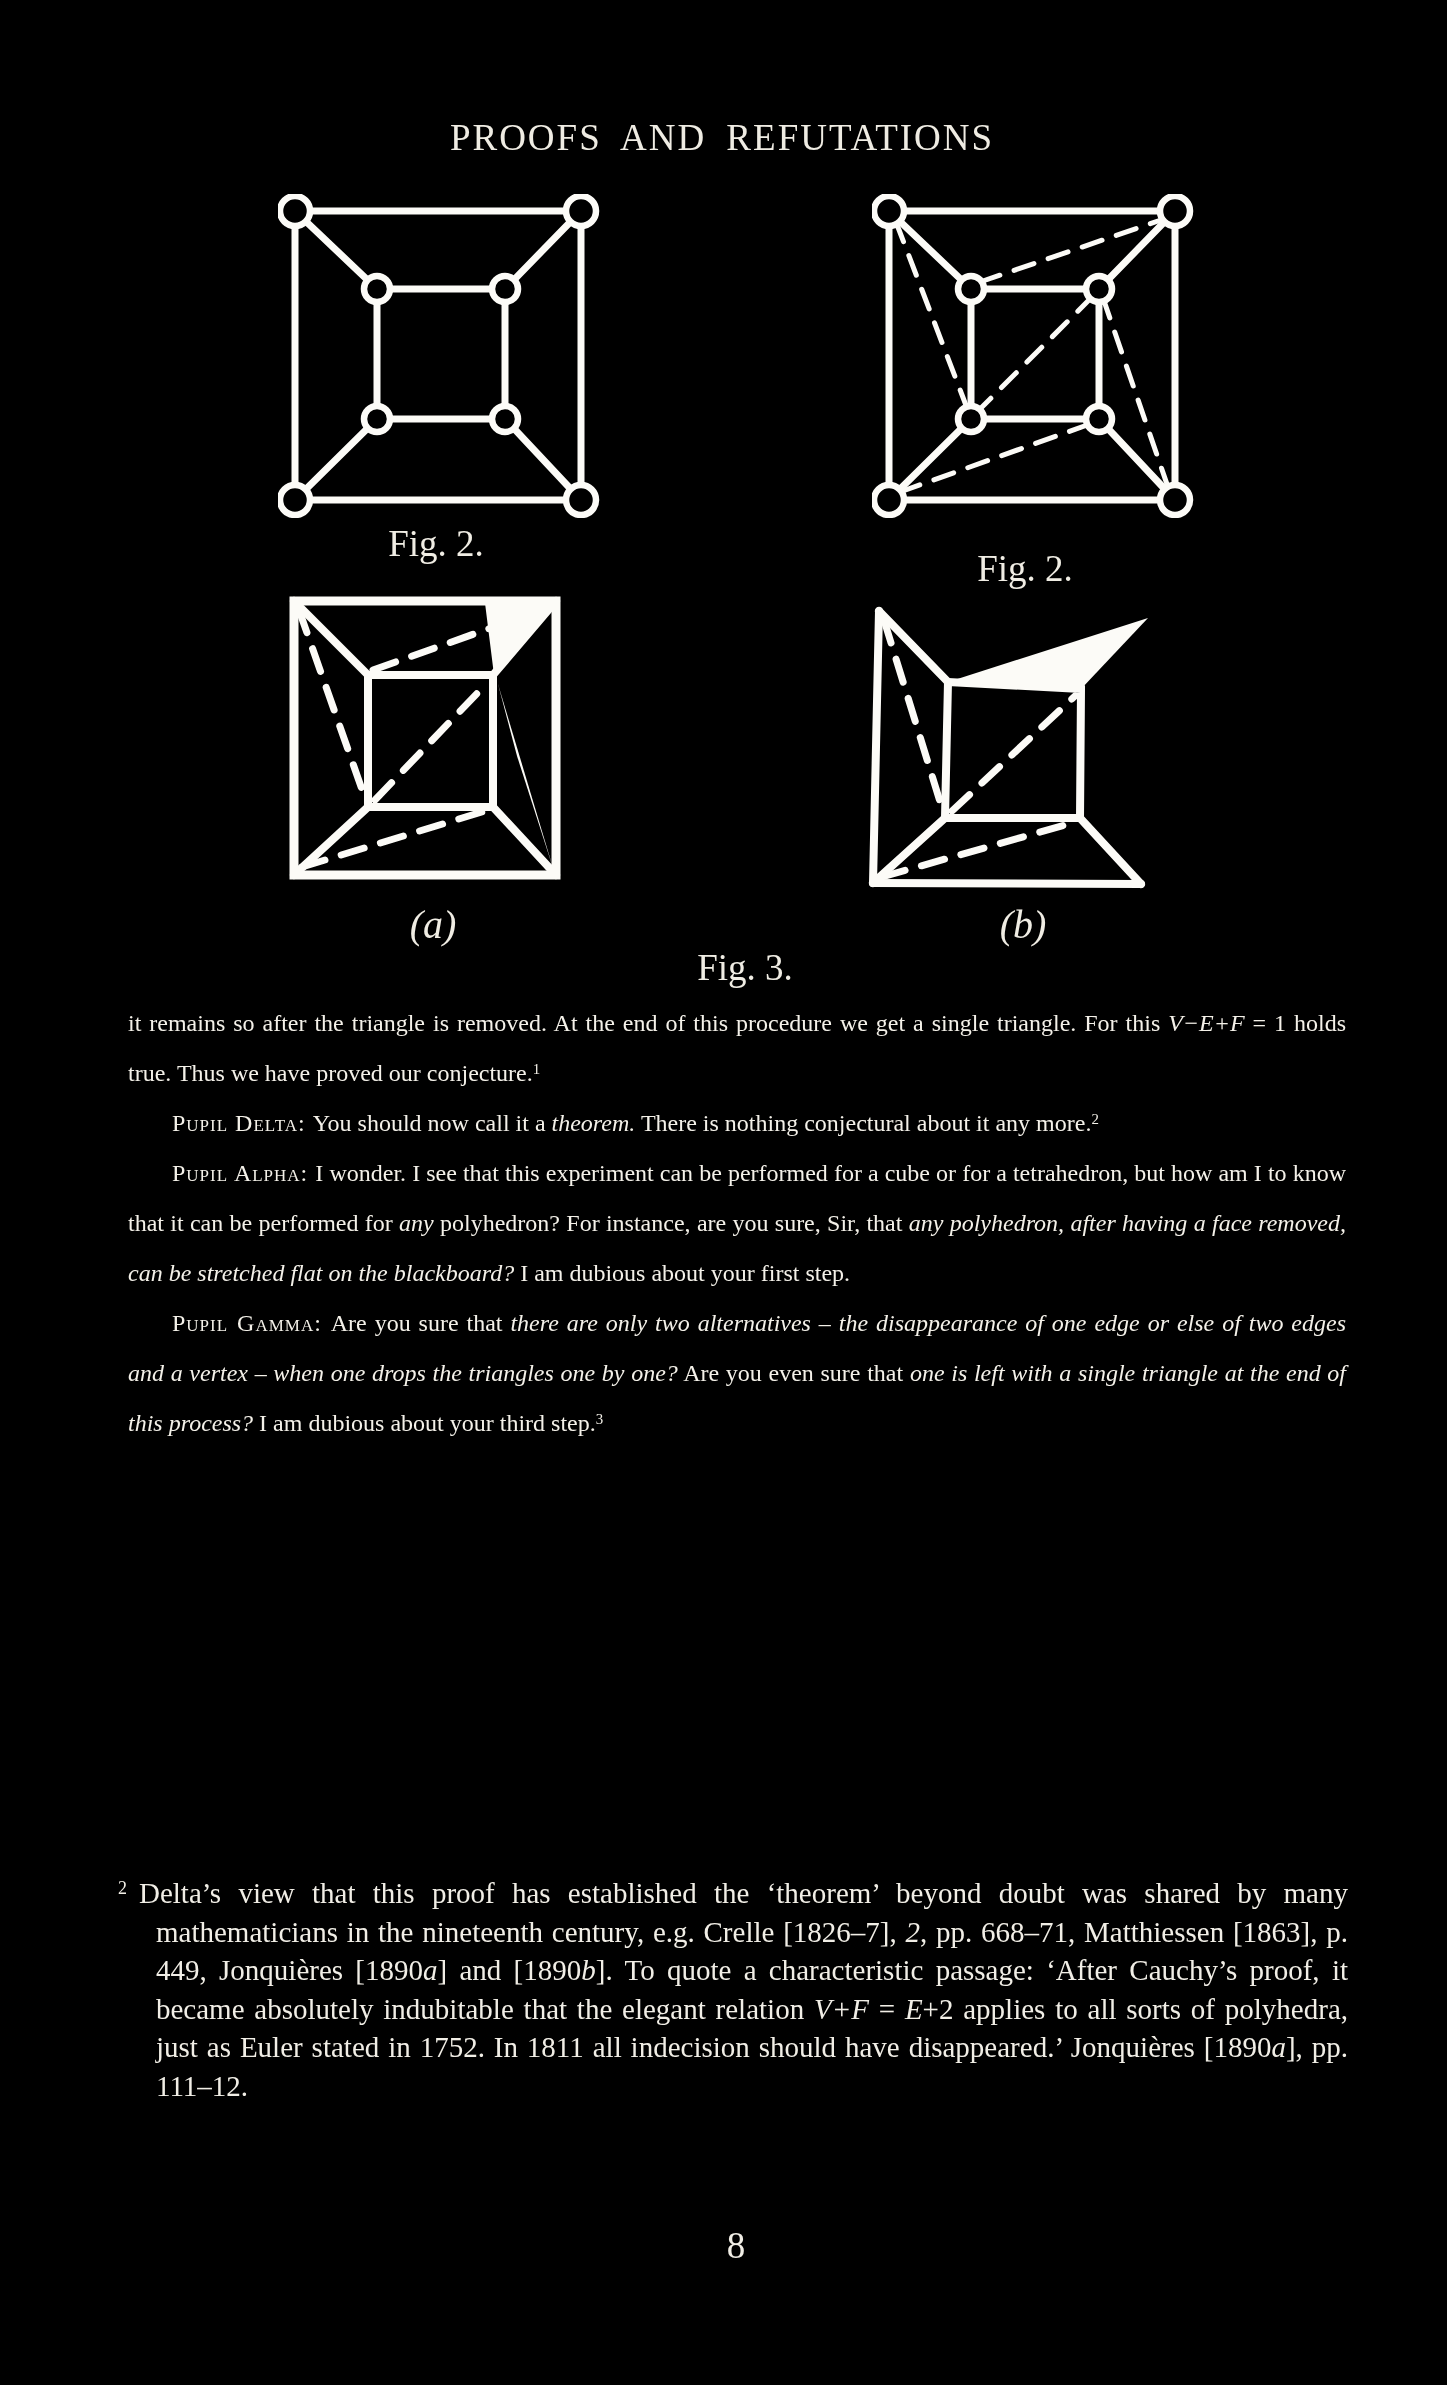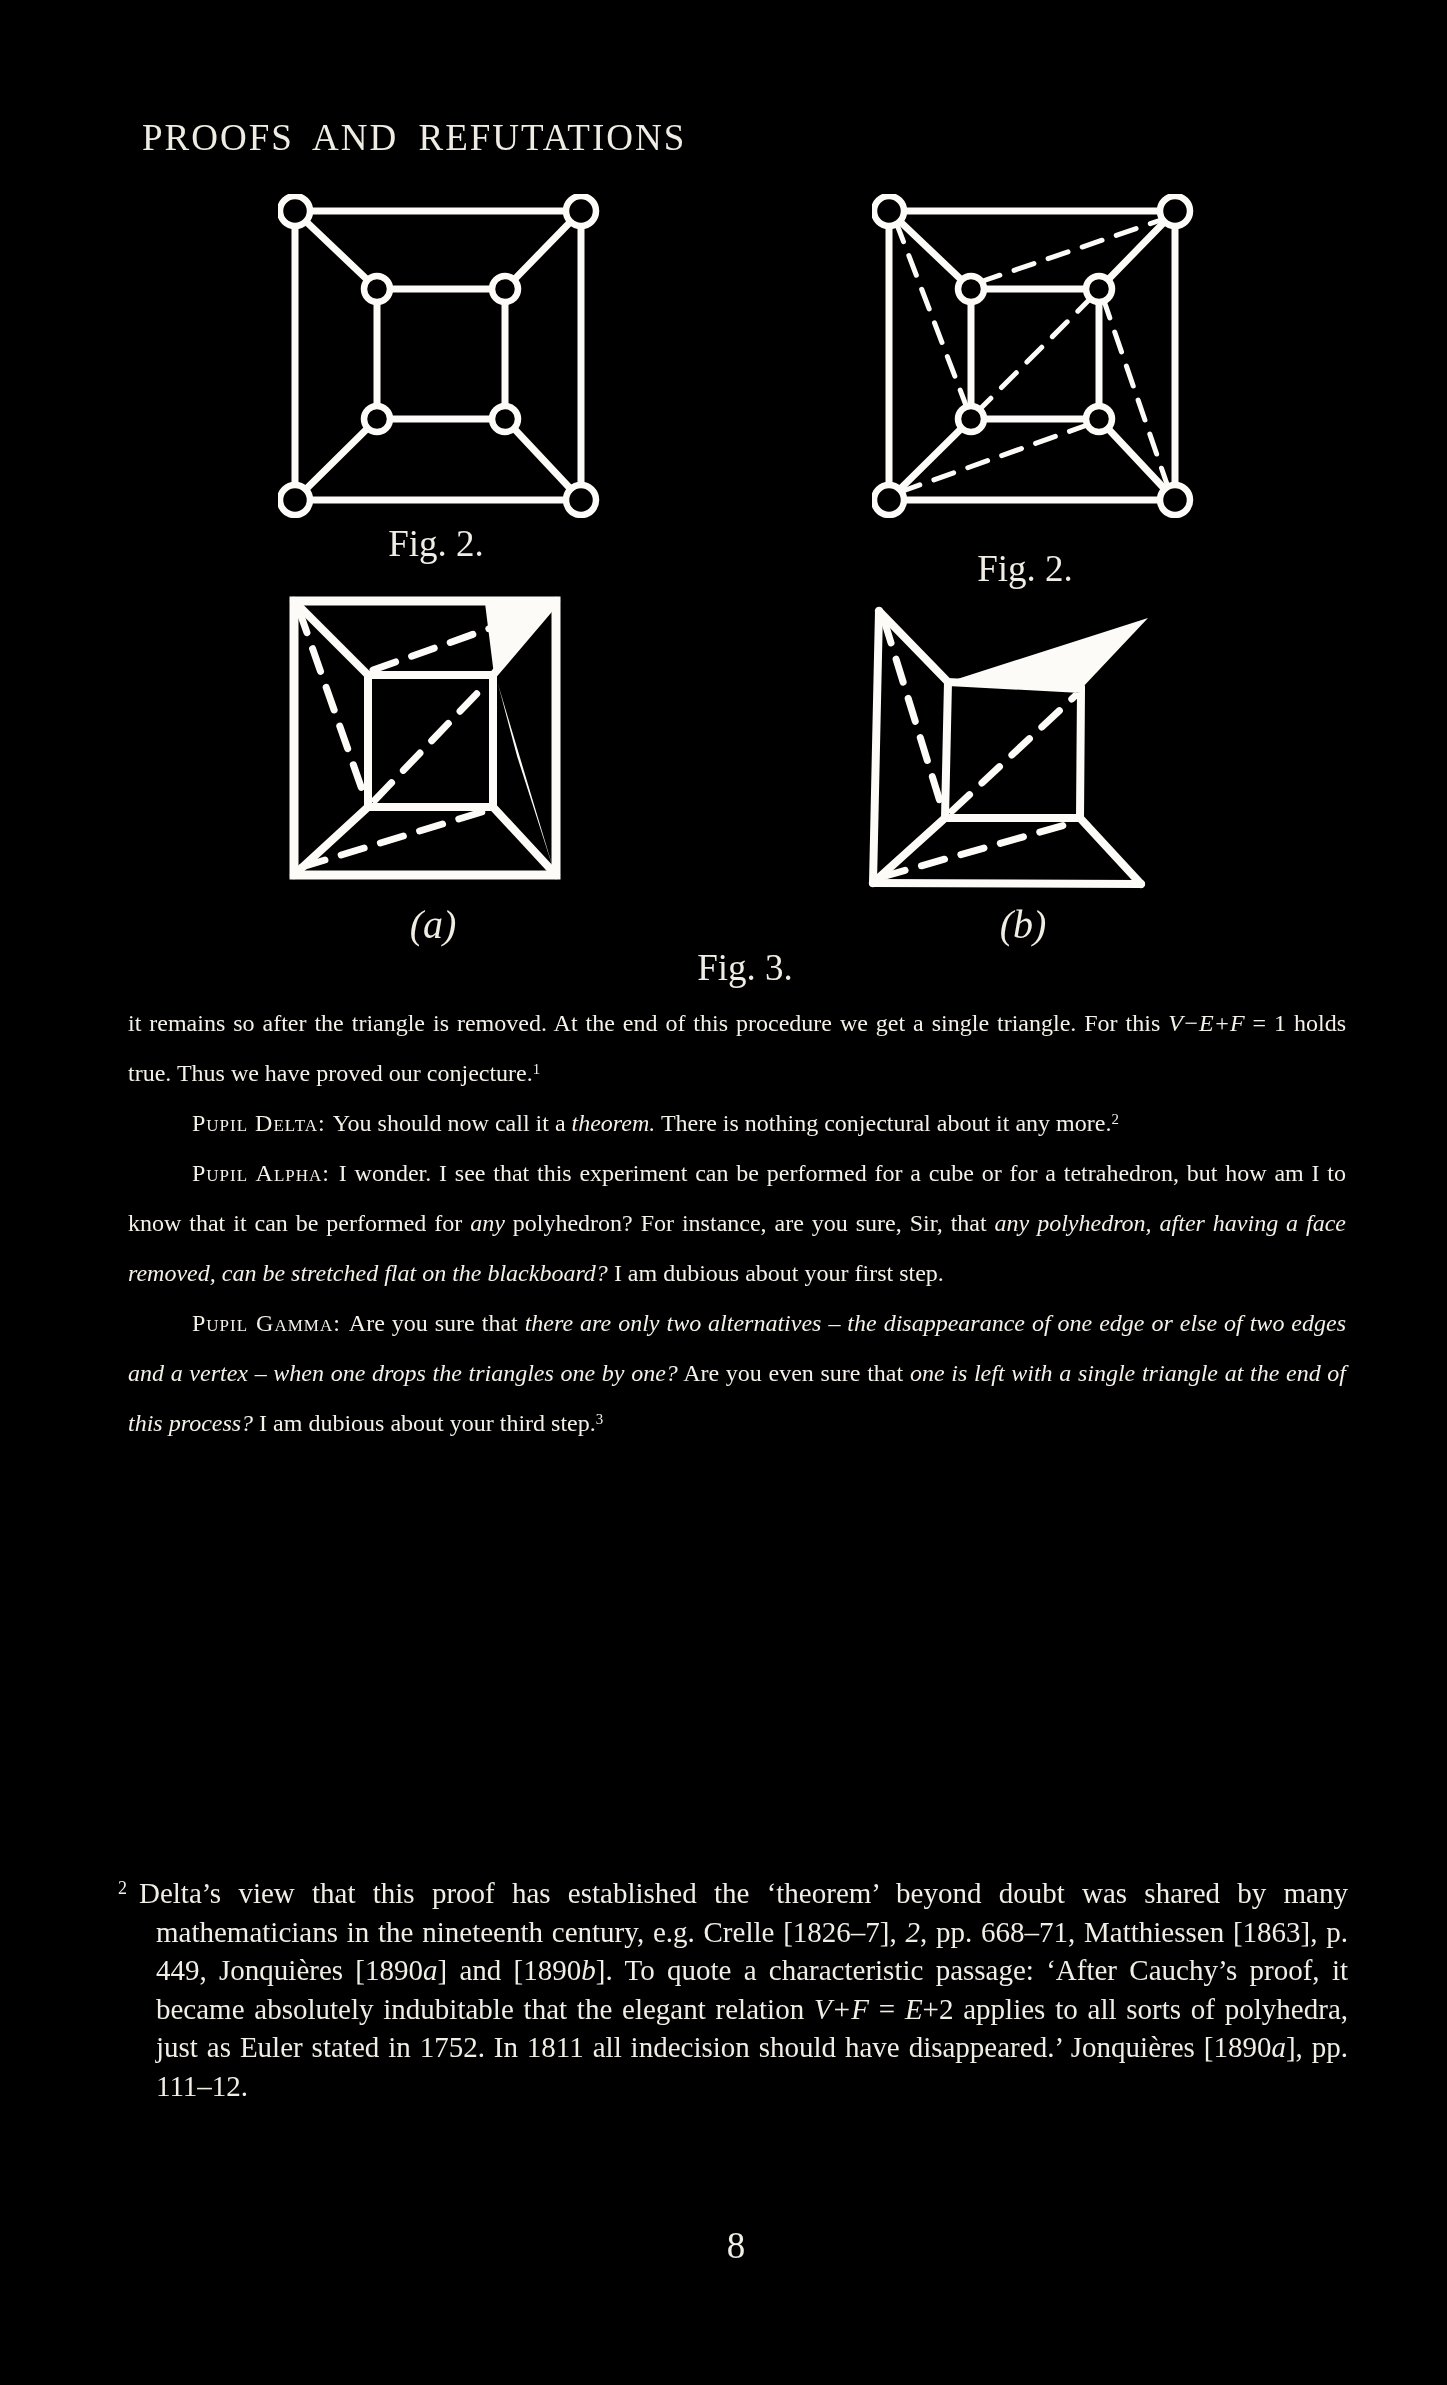--- a/index.html
+++ b/index.html
@@ -7,22 +7,22 @@
     position: relative;
     width: 1447px;
     height: 2385px;
     background: #000000;
     color: #f4f1e9;
     font-family: "Liberation Serif", "DejaVu Serif", serif;
     overflow: hidden;
   }
   .running-head {
     position: absolute;
-    top: 116px; left: 142px; width: 1220px;
-    text-align: left;
+    top: 116px; left: 112px; width: 1220px;
+    text-align: center;
     font-size: 37px;
     letter-spacing: 2px;
     word-spacing: 9px;
     color: #efece3;
   }
   svg.fig { position: absolute; }
   .fig-label {
     position: absolute;
     font-size: 37px;
     text-align: center;
@@ -32,21 +32,21 @@
   .bodytext {
     position: absolute;
     top: 998px; left: 128px; width: 1218px;
     font-size: 24px;
     line-height: 50px;
     text-align: justify;
     color: #f4f1e9;
   }
   .bodytext p.par { margin: 0; }
   .bodytext p.par.ind { text-indent: 44px; }
-  .sc { font-variant: small-caps; letter-spacing: 1px; margin-left: 20px; }
+  .sc { font-variant: small-caps; letter-spacing: 1px; }
   .it { font-style: italic; }
   sup.supref { font-size: 0.62em; line-height: 0; vertical-align: 0.5em; }
   .footnotes {
     position: absolute;
     top: 1874px; left: 118px; width: 1230px;
     font-size: 29px;
     line-height: 38.5px;
     text-align: justify;
     color: #f1eee6;
   }

